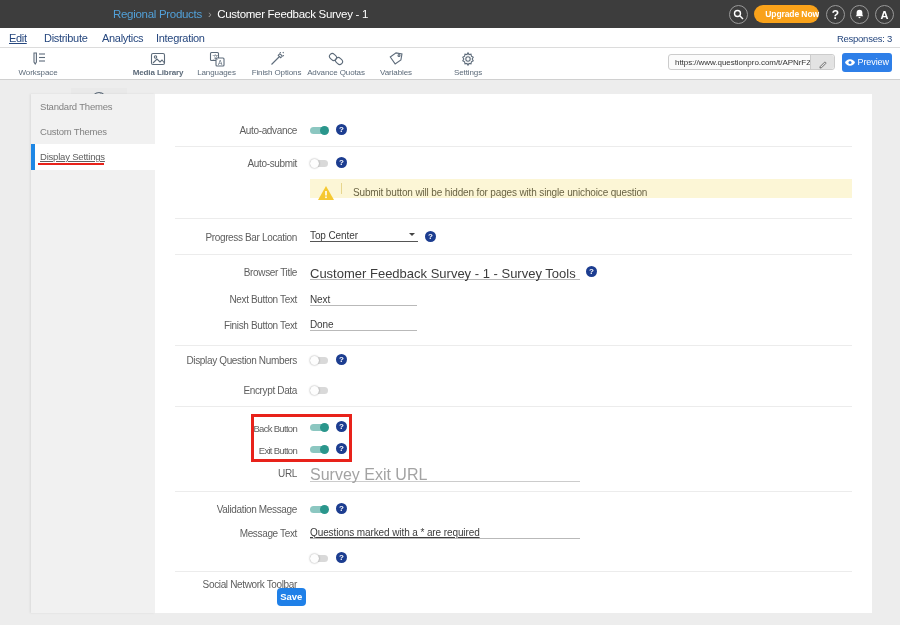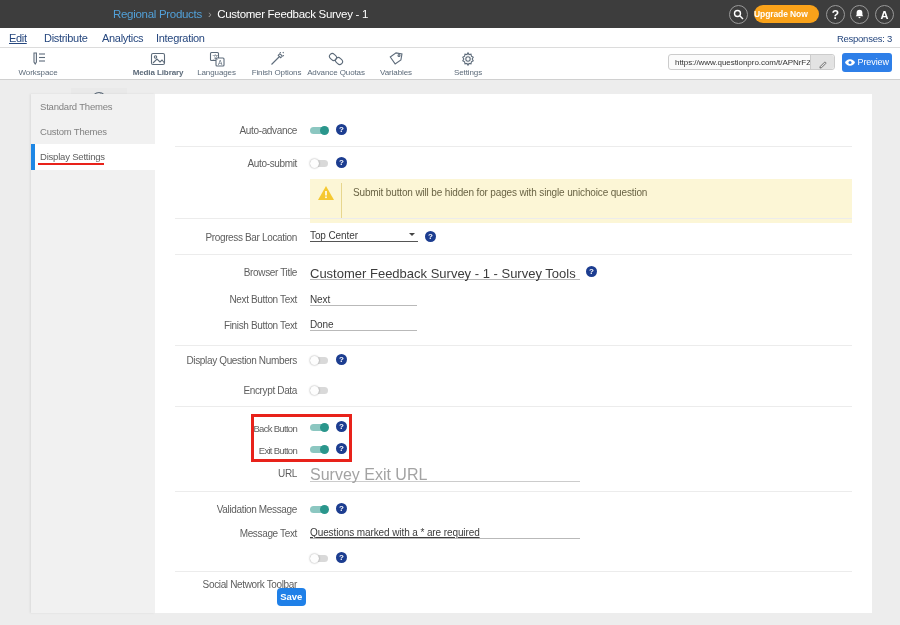--- a/index.html
+++ b/index.html
@@ -10,21 +10,21 @@
 
 #topbar { position:absolute; left:0; top:0; width:900px; height:28px; background:#3d3d3d; }
 #logo { position:absolute; left:0; top:0; width:88px; height:28px; background:#1e87e5; color:#fff;margin-top:40px; }
 #logo .txt { position:absolute; left:33px; top:7.5px; font-size:11.5px; letter-spacing:-0.2px; color:#fff; }
 #logo .caret { position:absolute; left:76px; top:12px; width:0; height:0; border-left:4px solid transparent; border-right:4px solid transparent; border-top:5px solid #fff; }
 #crumb { position:absolute; left:113px; top:7.5px; font-size:11.5px; letter-spacing:-0.3px; color:#bbb; }
 #crumb .b1 { color:#52a0d8; }
 #crumb .sep { color:#999; margin:0 6px; font-size:11px; }
 #crumb .b2 { color:#fff; }
 .tb-circle { position:absolute; top:4.5px; width:19px; height:19px; border:1px solid #999; border-radius:50%; color:#fff; text-align:center; }
-#upg { position:absolute; left:754px; top:5px; width:65px; height:18px; background:#f9a21a; border-radius:9px; color:#fff; font-size:8.5px; letter-spacing:-0.1px; font-weight:bold; text-align:left; line-height:18px; }
+#upg { position:absolute; left:754px; top:5px; width:65px; height:18px; background:#f9a21a; border-radius:9px; color:#fff; font-size:8.5px; letter-spacing:-0.1px; font-weight:bold; text-align:right; line-height:18px; }
 
 
 #menurow { position:absolute; left:0; top:28px; width:900px; height:20px; background:#fff; border-bottom:1px solid #dcdcdc; }
 #menurow a { position:absolute; top:4px; font-size:11px; letter-spacing:-0.3px; color:#26477e; text-decoration:none; font-weight:400; }
 #menurow .resp { position:absolute; right:8px; top:5px; font-size:9.5px; letter-spacing:-0.25px; color:#26477e; }
 
 
 #toolbar { position:absolute; left:0; top:48px; width:900px; height:32px; background:#fff; border-bottom:1px solid #d0d0d0; }
 .titem { position:absolute; top:0; height:31px; text-align:center; color:#5d6b7a; }
 .titem .lbl { position:absolute; left:0; right:0; top:20px; font-size:8px; letter-spacing:-0.1px; color:#5d6b7a; }
@@ -172,41 +172,41 @@
     </div>
     <div id="previewbtn"><svg width="10" height="7" viewBox="0 0 12 8" style="vertical-align:-0.5px;">
           <path d="M6 0 C3 0 1 2 0 4 C1 6 3 8 6 8 C9 8 11 6 12 4 C11 2 9 0 6 0z" fill="#fff"></path>
           <circle cx="6" cy="4" r="1.8" fill="#2e7fe8"></circle>
         </svg> Preview</div>
   </div>
 
   <div id="sidebar">
     <div class="sitem" style="top:0;">Standard Themes</div>
     <div class="sitem" style="top:25px;">Custom Themes</div>
-    <div class="sitem sel" style="top:50px; height:26px; line-height:26px;">Display Settings<div id="redline1"></div></div>
+    <div class="sitem sel" style="top:50px; height:26px; line-height:26px;text-decoration:underline;">Display Settings<div id="redline1"></div></div>
   </div>
 
   <div id="main">
 
     <div class="flabel" style="top:31px;">Auto-advance</div>
     <div class="toggle on" style="left:155px; top:31px;">
         <div class="track"></div>
         <div class="knob"></div>
       </div>
     <div class="qmark" style="left:181px; top:30px;">?</div>
     <div class="hsep" style="top:52px;"></div>
 
     <div class="flabel" style="top:64px;">Auto-submit</div>
     <div class="toggle off" style="left:155px; top:64px;">
         <div class="track"></div>
         <div class="knob"></div>
       </div>
     <div class="qmark" style="left:181px; top:63px;">?</div>
 
-    <div style="position:absolute; left:155px; top:85px; width:542px; height:44px; background:#fcf6d6;padding-left:16px;">
+    <div style="position:absolute; left:155px; top:85px; width:542px; height:19px; background:#fcf6d6;padding-left:16px;">
       <svg width="16" height="14" viewBox="0 0 16 14" style="position:absolute; left:8px; top:7px;">
           <path d="M8 0 L16 14 H0 z" fill="#f5c831"></path>
           <rect x="7.2" y="5" width="1.6" height="4.5" fill="#fff"></rect>
           <rect x="7.2" y="10.5" width="1.6" height="1.6" fill="#fff"></rect>
         </svg>
       <div style="position:absolute; left:31px; top:4px; bottom:4px; width:1px; background:#e7d68e;"></div>
       <div style="position:absolute; left:43px; top:8px; font-size:10px; letter-spacing:-0.15px; color:#6a6445;">Submit button will be hidden for pages with single unichoice question</div>
     </div>
     <div class="hsep" style="top:124px;"></div>
 

